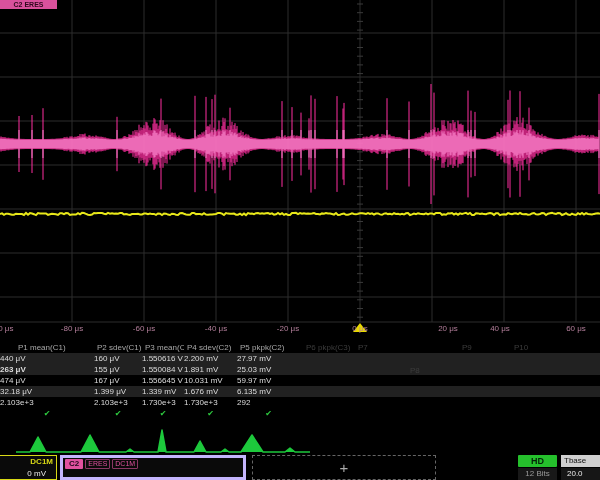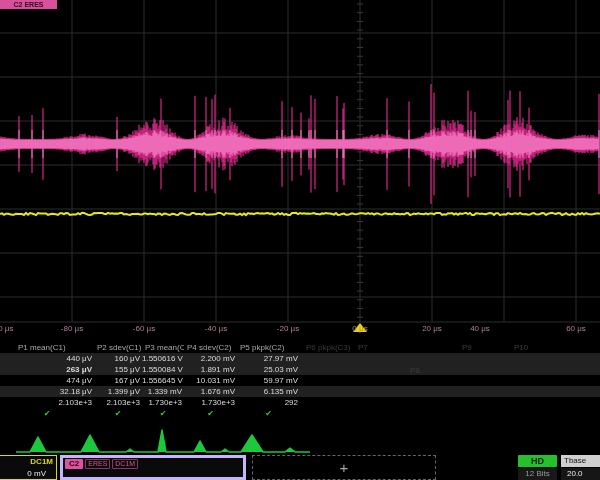--- a/index.html
+++ b/index.html
@@ -18,21 +18,21 @@
   .time-axis{position:absolute;left:0;top:323px;width:600px;height:16px;overflow:hidden;}
   .time-label{
     position:absolute;top:1px;transform:translateX(-50%);
     color:#b47f9b;font-size:8px;white-space:nowrap;
   }
   
   .mtable{position:absolute;left:0;top:341px;width:600px;}
   .mrow{display:flex;height:11px;align-items:center;}
   .mrow.head{height:12px;}
   .mrow.stripe{background:#212121;}
-  .mcell{font-size:8px;color:#dcdcdc;text-align:right;padding-right:2px;
+  .mcell{font-size:8px;color:#dcdcdc;padding-right:2px;
          box-sizing:border-box;white-space:nowrap;overflow:hidden;}
   .mcell.h{color:#a8a8a8;text-align:left;padding-left:3px;}
   .mcell.h0{padding-left:18px;}
   .mcell.dim{color:#3c3c3c;text-align:left;padding-left:6px;}
   .mcell.chk{color:#2ecc40;text-align:center;font-size:8px;padding-right:0;}
   
   .bbar{position:absolute;left:0;top:455px;width:600px;height:25px;}
   .c1box{
     position:absolute;left:0;top:0;width:57px;height:25px;box-sizing:border-box;
     border:1px solid #d9d916;border-left:none;background:#0a0a0a;
@@ -135,22 +135,22 @@
 
   <div class="top-badge">C2 ERES</div>
 
   <div class="time-axis" id="time-axis">
       <span class="time-label" style="left: 0px;">-100 μs</span>
       <span class="time-label" style="left: 72px;">-80 μs</span>
       <span class="time-label" style="left: 144px;">-60 μs</span>
       <span class="time-label" style="left: 216px;">-40 μs</span>
       <span class="time-label" style="left: 288px;">-20 μs</span>
       <span class="time-label" style="left: 360px;">0 μs</span>
-      <span class="time-label" style="left: 432px;">20 μs</span>
-      <span class="time-label" style="left: 480px;">40 μs</span>
+      <span class="time-label" style="left: 448px;">20 μs</span>
+      <span class="time-label" style="left: 500px;">40 μs</span>
       <span class="time-label" style="left: 576px;">60 μs</span>
     </div>
 
   <div class="mtable" id="mtable">
       <div class="mrow head">
         <div class="mcell h h0" style="width: 94px;">P1 mean(C1)</div>
         <div class="mcell h" style="width: 48px;">P2 sdev(C1)</div>
         <div class="mcell h" style="width: 42px;">P3 mean(C2)</div>
         <div class="mcell h" style="width: 53px;">P4 sdev(C2)</div>
         <div class="mcell h" style="width: 63px;">P5 pkpk(C2)</div>

